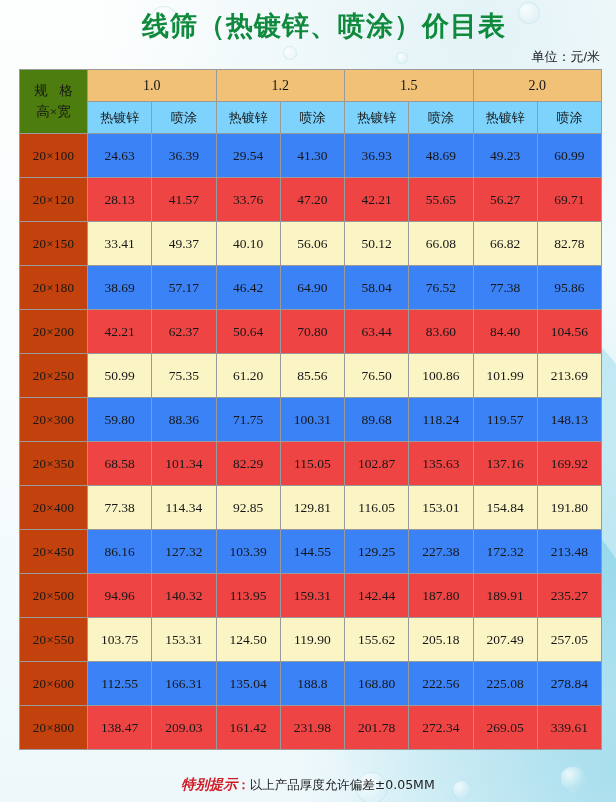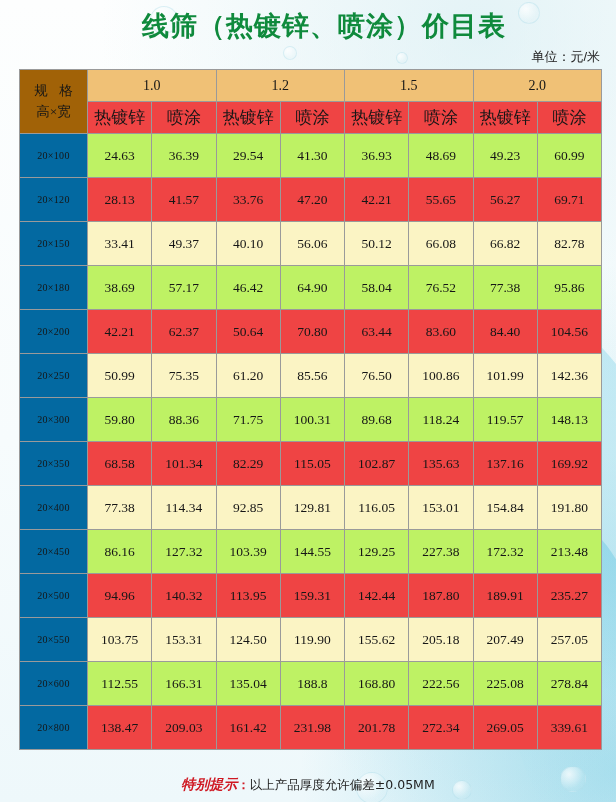--- a/index.html
+++ b/index.html
@@ -104,56 +104,56 @@
     text-align: center;
     vertical-align: middle;
     font-weight: normal;
     color: #161616;
   }
   col.spec  { width: 68px; }
   col.datac { width: 64.25px; }
 
   
   .hd {
-    background: #ef4444;
+    background: #7dd3fc;
     font-family: "Liberation Serif", "DejaVu Serif", serif;
-    font-size: 17px;
+    font-size: 13px;
     height: 29px;
     color: #161616;
   }
   .hd-thick {
     background: #f0c176;
     font-family: "Liberation Serif", "DejaVu Serif", serif;
     font-size: 14px;
     height: 29px;
   }
   .hd-spec {
-    background: #a16207;
+    background: #4d7c0f;
     height: 58px;
     font-family: "Liberation Serif", "DejaVu Serif", serif;
     font-size: 13.5px;
     line-height: 1.55;
     color: #161616;
   }
   .hd-spec .l1 { letter-spacing: 4px; padding-left: 4px; }
   .hd-spec .l2 { letter-spacing: 0px; }
 
   
   table.price tbody tr { height: 44px; }
   td.spec {
-    background: #0369a1;
-    font-size: 10px;
+    background: #c2410c;
+    font-size: 13px;
     letter-spacing: 0.3px;
     color: #161616;
   }
   td.val {
     font-size: 13.5px;
     color: #161616;
   }
-  tr.r-white td.val  { background: #bef264; }
+  tr.r-white td.val  { background: #3b82f6; }
   tr.r-blue  td.val  { background: #ef4444; }
   tr.r-yellow td.val { background: #fbf4c4; }
 
   
   .footer {
     position: absolute;
     left: 0;
     top: 776px;
     width: 616px;
     text-align: center;
@@ -284,21 +284,21 @@
         </tr>
         <tr class="r-yellow">
           <td class="spec">20×250</td>
           <td class="val">50.99</td>
           <td class="val">75.35</td>
           <td class="val">61.20</td>
           <td class="val">85.56</td>
           <td class="val">76.50</td>
           <td class="val">100.86</td>
           <td class="val">101.99</td>
-          <td class="val">142.36</td>
+          <td class="val">213.69</td>
         </tr>
         <tr class="r-white">
           <td class="spec">20×300</td>
           <td class="val">59.80</td>
           <td class="val">88.36</td>
           <td class="val">71.75</td>
           <td class="val">100.31</td>
           <td class="val">89.68</td>
           <td class="val">118.24</td>
           <td class="val">119.57</td>

